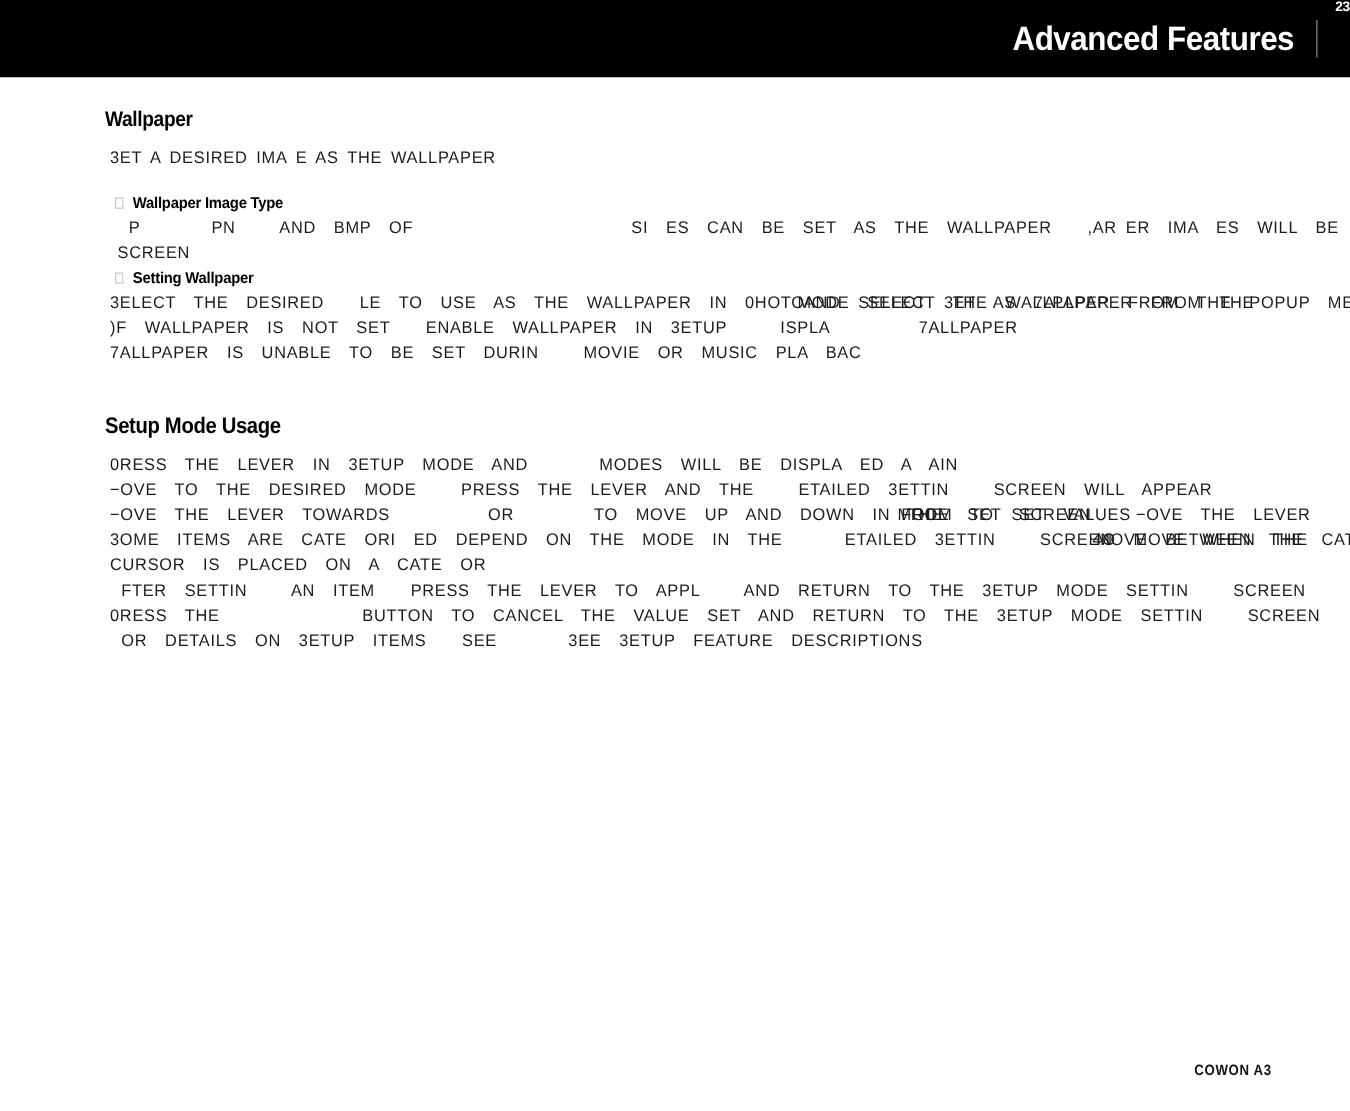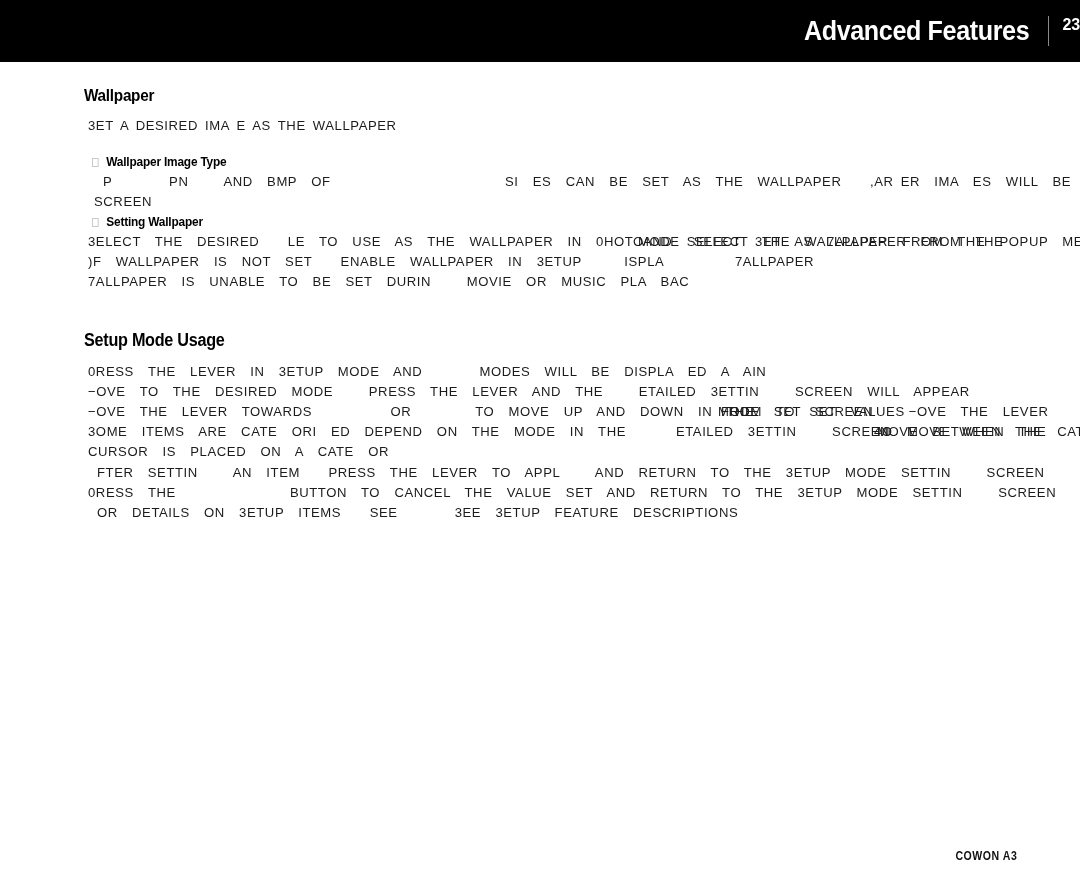--- a/index.html
+++ b/index.html
@@ -41,23 +41,23 @@
   .header-divider {
     width: 1px;
     height: 30px;
     background: #8a8a8a;
     margin: 0 14px 0 18px;
   }
   .header-page-num {
     color: #ffffff;
     font-family: "Liberation Sans", sans-serif;
     font-weight: bold;
-    font-size: 16px;
+    font-size: 11px;
     align-self: flex-start;
-    margin-top: 16px;
+    margin-top: 0;
     letter-spacing: -0.2px;
   }
 
   
   .page-body {
     position: absolute;
     left: 0;
     top: 62px;
     width: 1080px;
     height: 827px;

